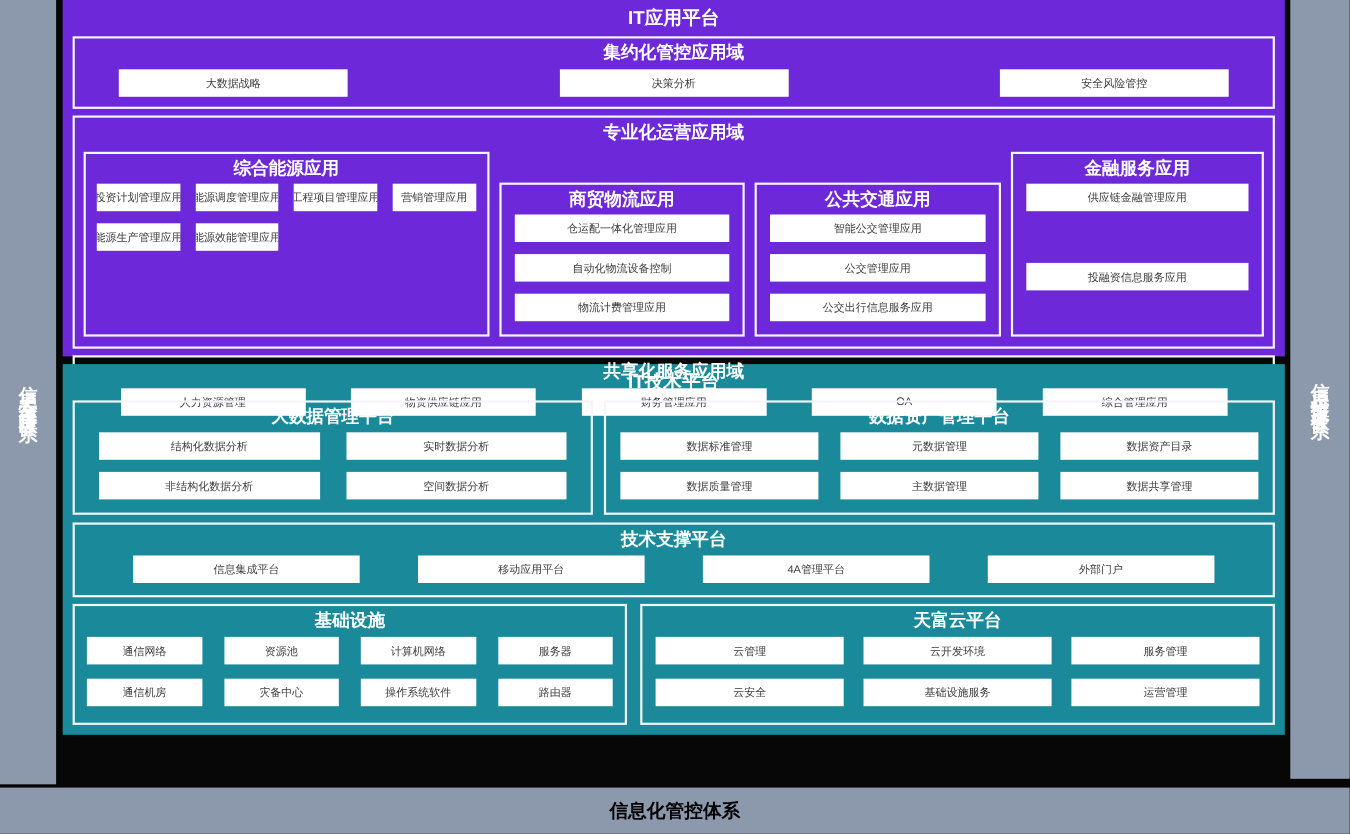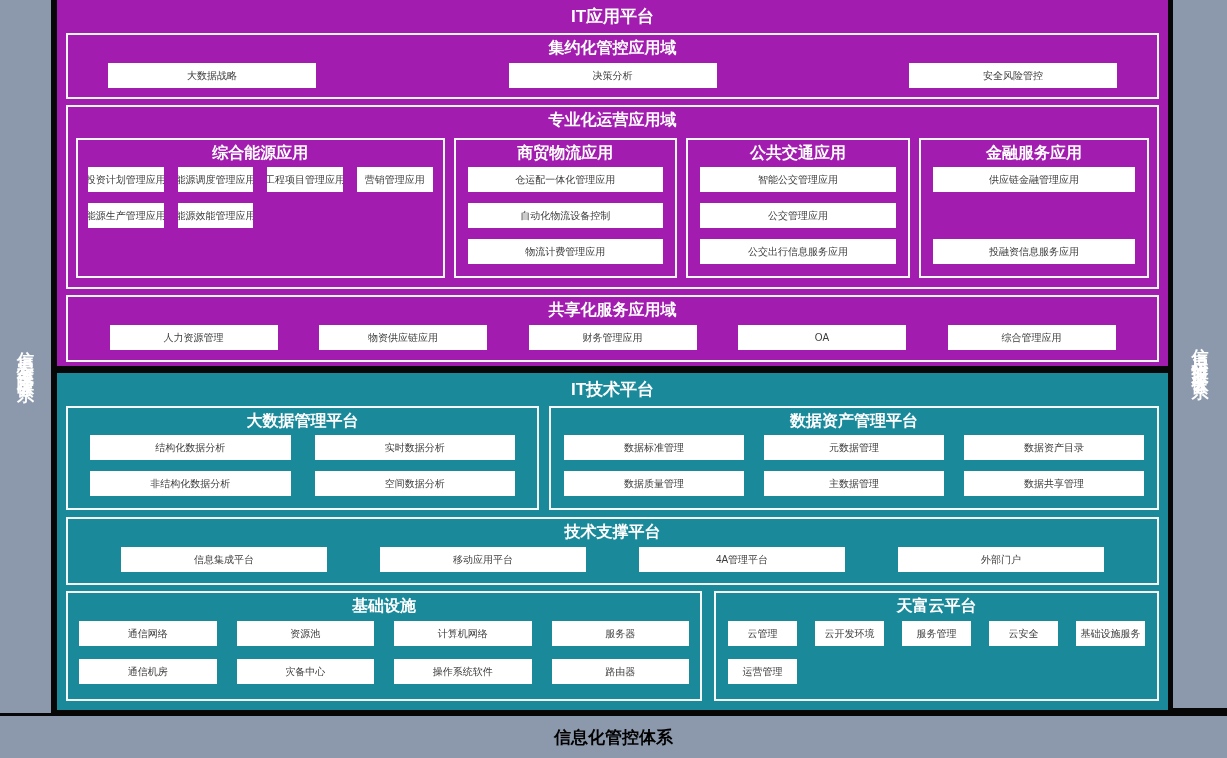--- a/index.html
+++ b/index.html
@@ -14,21 +14,21 @@
   .band-right{left:1173px;top:0;width:54px;height:708px;display:flex;align-items:center;justify-content:center;}
   .band-bottom{left:0;top:716px;width:1227px;height:42px;display:flex;align-items:center;justify-content:center;}
   .vtext{
     writing-mode:vertical-rl;text-orientation:upright;
     color:#fff;font-weight:bold;font-size:17px;letter-spacing:5px;line-height:1;
   }
   .band-bottom .htext{color:#000000;font-weight:bold;font-size:17px;}
   
   .main{position:absolute;left:57px;top:0;width:1111px;}
   .platform{box-sizing:border-box;padding:0 9px;}
-  .platform-app{background:#a21caf;height:366px;}
+  .platform-app{background:#6d28d9;height:324px;}
   .black-gap{height:7px;}
   .platform-tech{background:#1A8A9B;height:337px;}
   .platform-title{height:33px;display:flex;align-items:center;justify-content:center;
     color:#fff;font-weight:bold;font-size:17px;}
   
   .panel{border:2px solid #F5F6F8;box-sizing:border-box;}
   .panel-title{height:26px;display:flex;align-items:center;justify-content:center;
     color:#fff;font-weight:bold;font-size:16px;}
   .btn{
     background:#FFFFFF;color:#3C3C3C;font-size:10px;height:25px;
@@ -36,42 +36,42 @@
     box-sizing:border-box;white-space:nowrap;overflow:hidden;text-align:right;
   }
   
   .domain{margin-bottom:6px;}
   .intensive-row{display:flex;justify-content:space-between;padding:2px 40px 9px;}
   .intensive-row .btn{width:208px;}
   
   .spec-groups{display:flex;gap:9px;padding:5px 8px 9px;}
   .group{border:2px solid #F5F6F8;box-sizing:border-box;}
   .g-energy{flex:1.66;}
-  .g-trade,.g-transit{flex:1;}
+  .g-trade,.g-transit{flex:1;margin-top:28px;}
   .g-finance{flex:1.03;}
   .grid2{display:grid;grid-template-columns:1fr 1fr 1fr 1fr;grid-auto-rows:25px;gap:11px 14px;padding:1px 10px 0;}
   .col1{display:grid;grid-template-columns:1fr;grid-auto-rows:25px;row-gap:11px;padding:1px 12px 12px;}
   .col1 .spacer{background:transparent;}
   
   .shared-row{display:flex;justify-content:space-evenly;padding:2px 0 10px;}
   .shared-row .btn{width:168px;}
   
   .tech-row1{display:flex;gap:10px;height:104px;}
   .g-bigdata{width:473px;}
   .g-asset{flex:1;}
   .bigdata-grid{display:grid;grid-template-columns:1fr 1fr;grid-auto-rows:24px;gap:12px 24px;padding:1px 22px 12px;}
   .asset-grid{display:grid;grid-template-columns:1fr 1fr 1fr;grid-auto-rows:24px;gap:12px 20px;padding:1px 13px 12px;}
   .tech-row2{margin-top:7px;height:68px;}
   .support-row{display:flex;justify-content:space-evenly;padding:2px 0 10px;}
   .support-row .btn{width:206px;}
   .tech-row3{margin-top:6px;display:flex;gap:12px;height:110px;}
-  .g-infra{width:636px;}
+  .g-infra{width:504px;}
   .g-cloud{flex:1;}
   .infra-grid{display:grid;grid-template-columns:1fr 1fr 1fr 1fr;grid-auto-rows:25px;gap:13px 20px;padding:2px 11px 12px;}
-  .cloud-grid{display:grid;grid-template-columns:1fr 1fr 1fr 1fr 1fr;grid-auto-rows:25px;gap:13px 18px;padding:2px 12px 12px;}
+  .cloud-grid{display:grid;grid-template-columns:1fr 1fr 1fr;grid-auto-rows:25px;gap:13px 18px;padding:2px 12px 12px;}
 </style>
 </head>
 <body>
 
 <div class="band band-left">
   <div class="vtext">信息安全保障体系</div>
 </div>
 <div class="band band-right">
   <div class="vtext">信息运维服务体系</div>
 </div>

